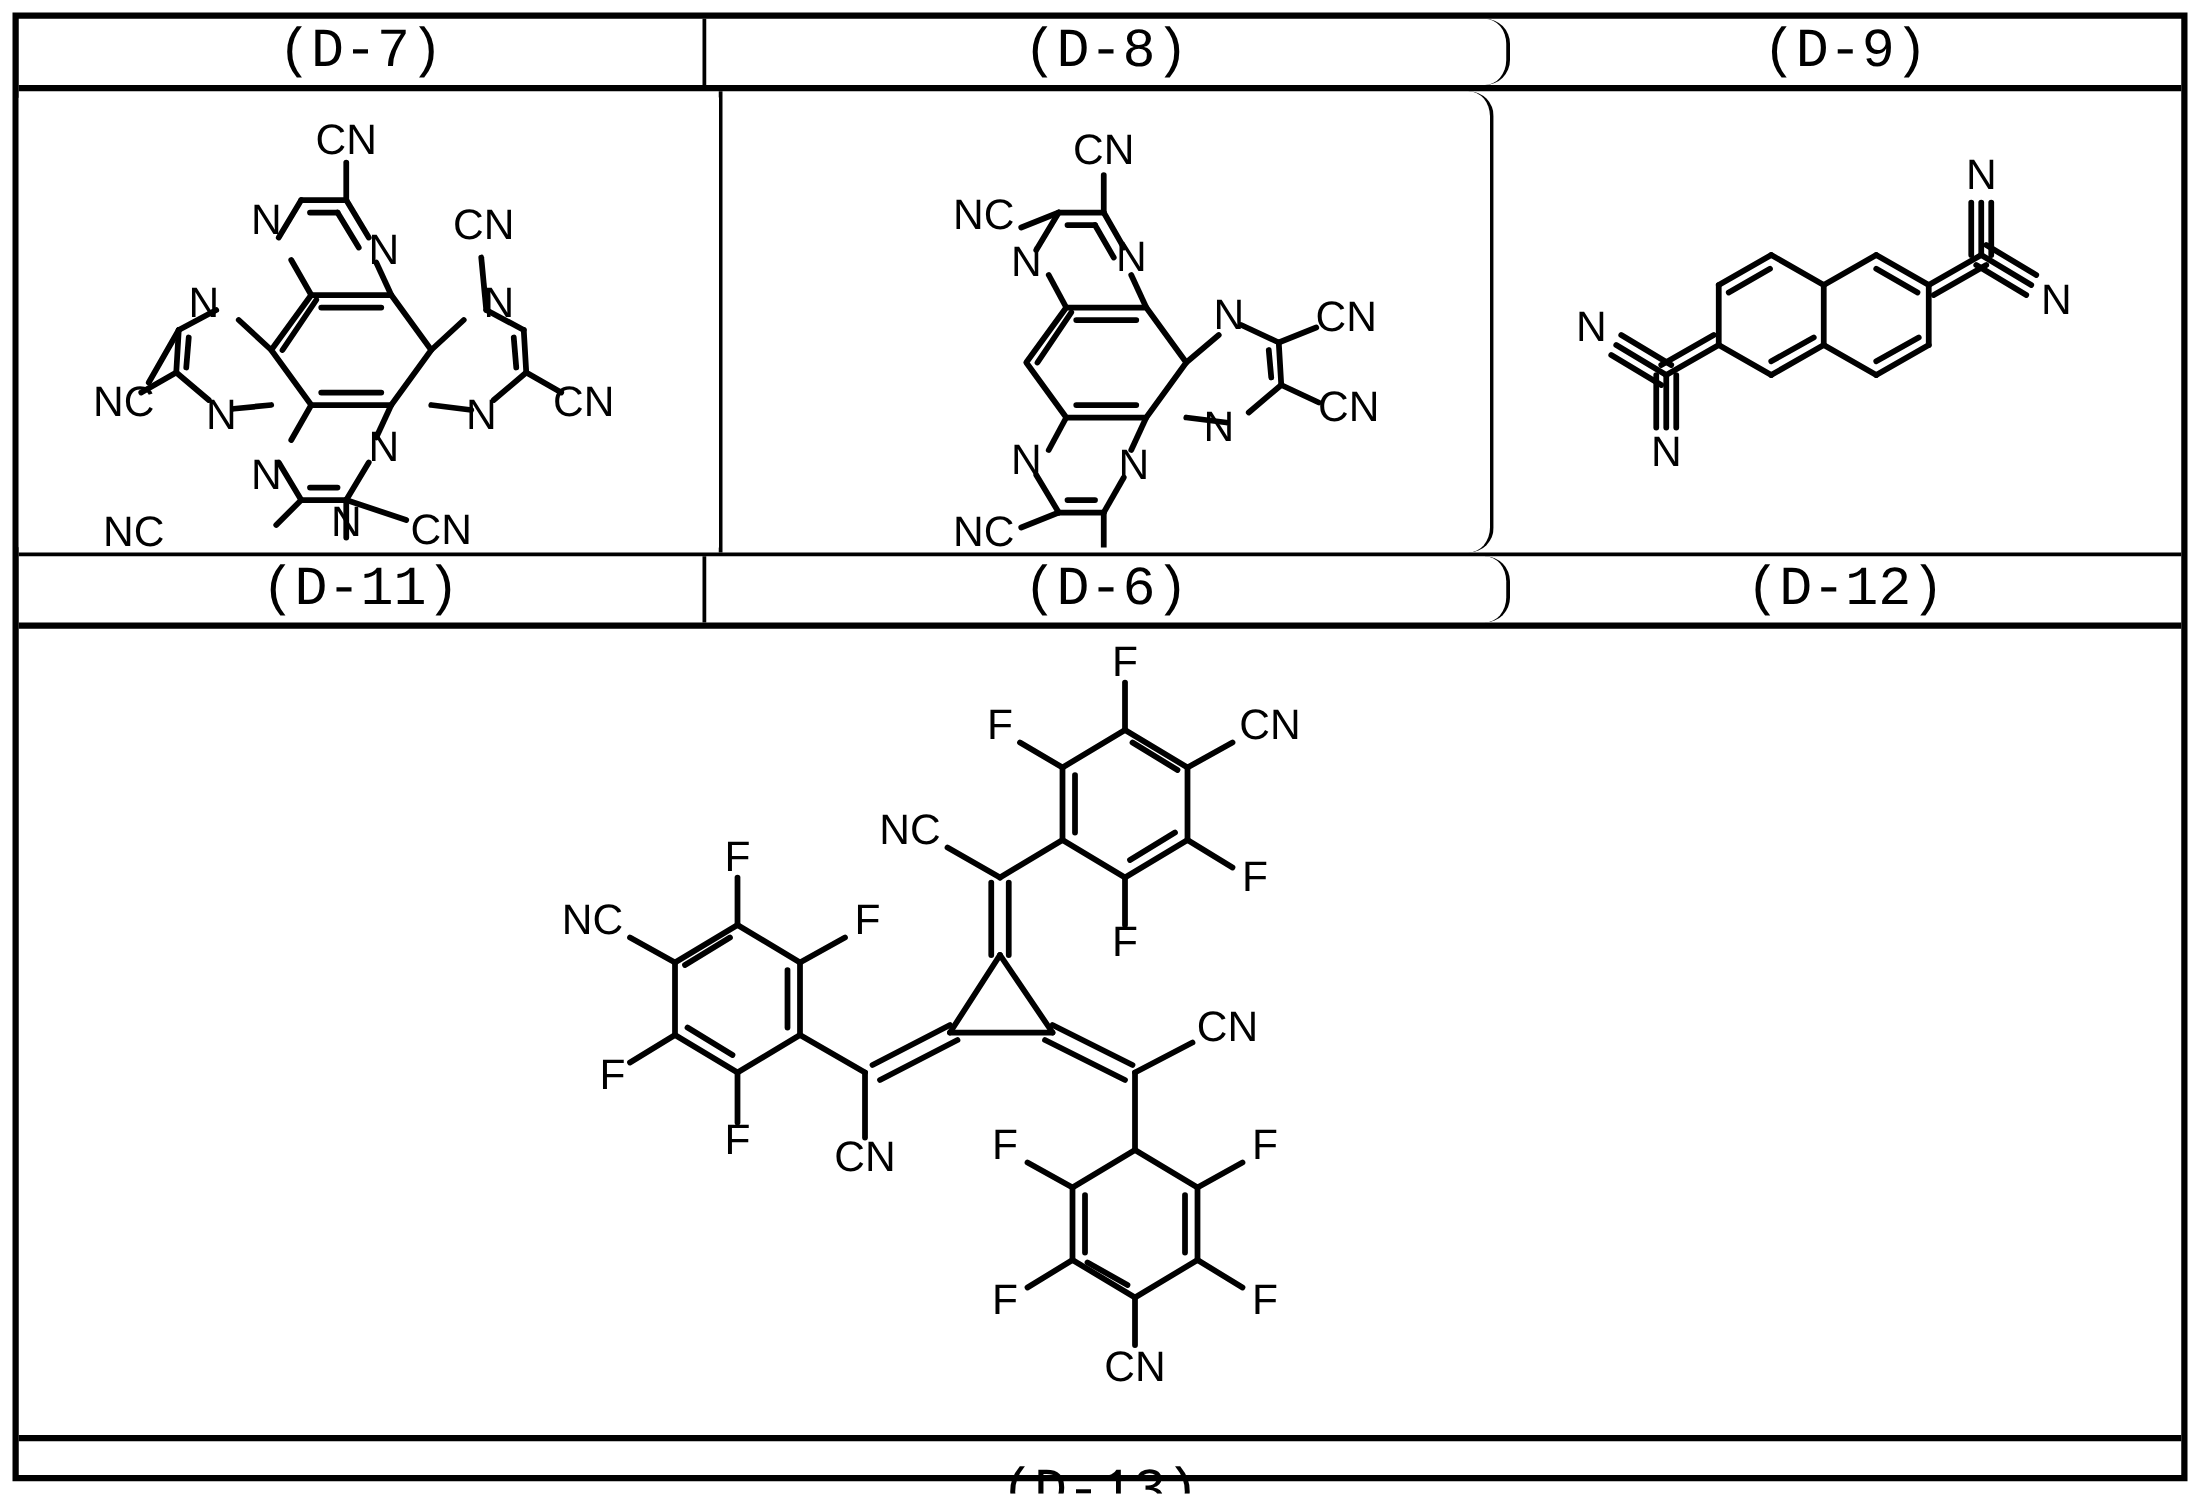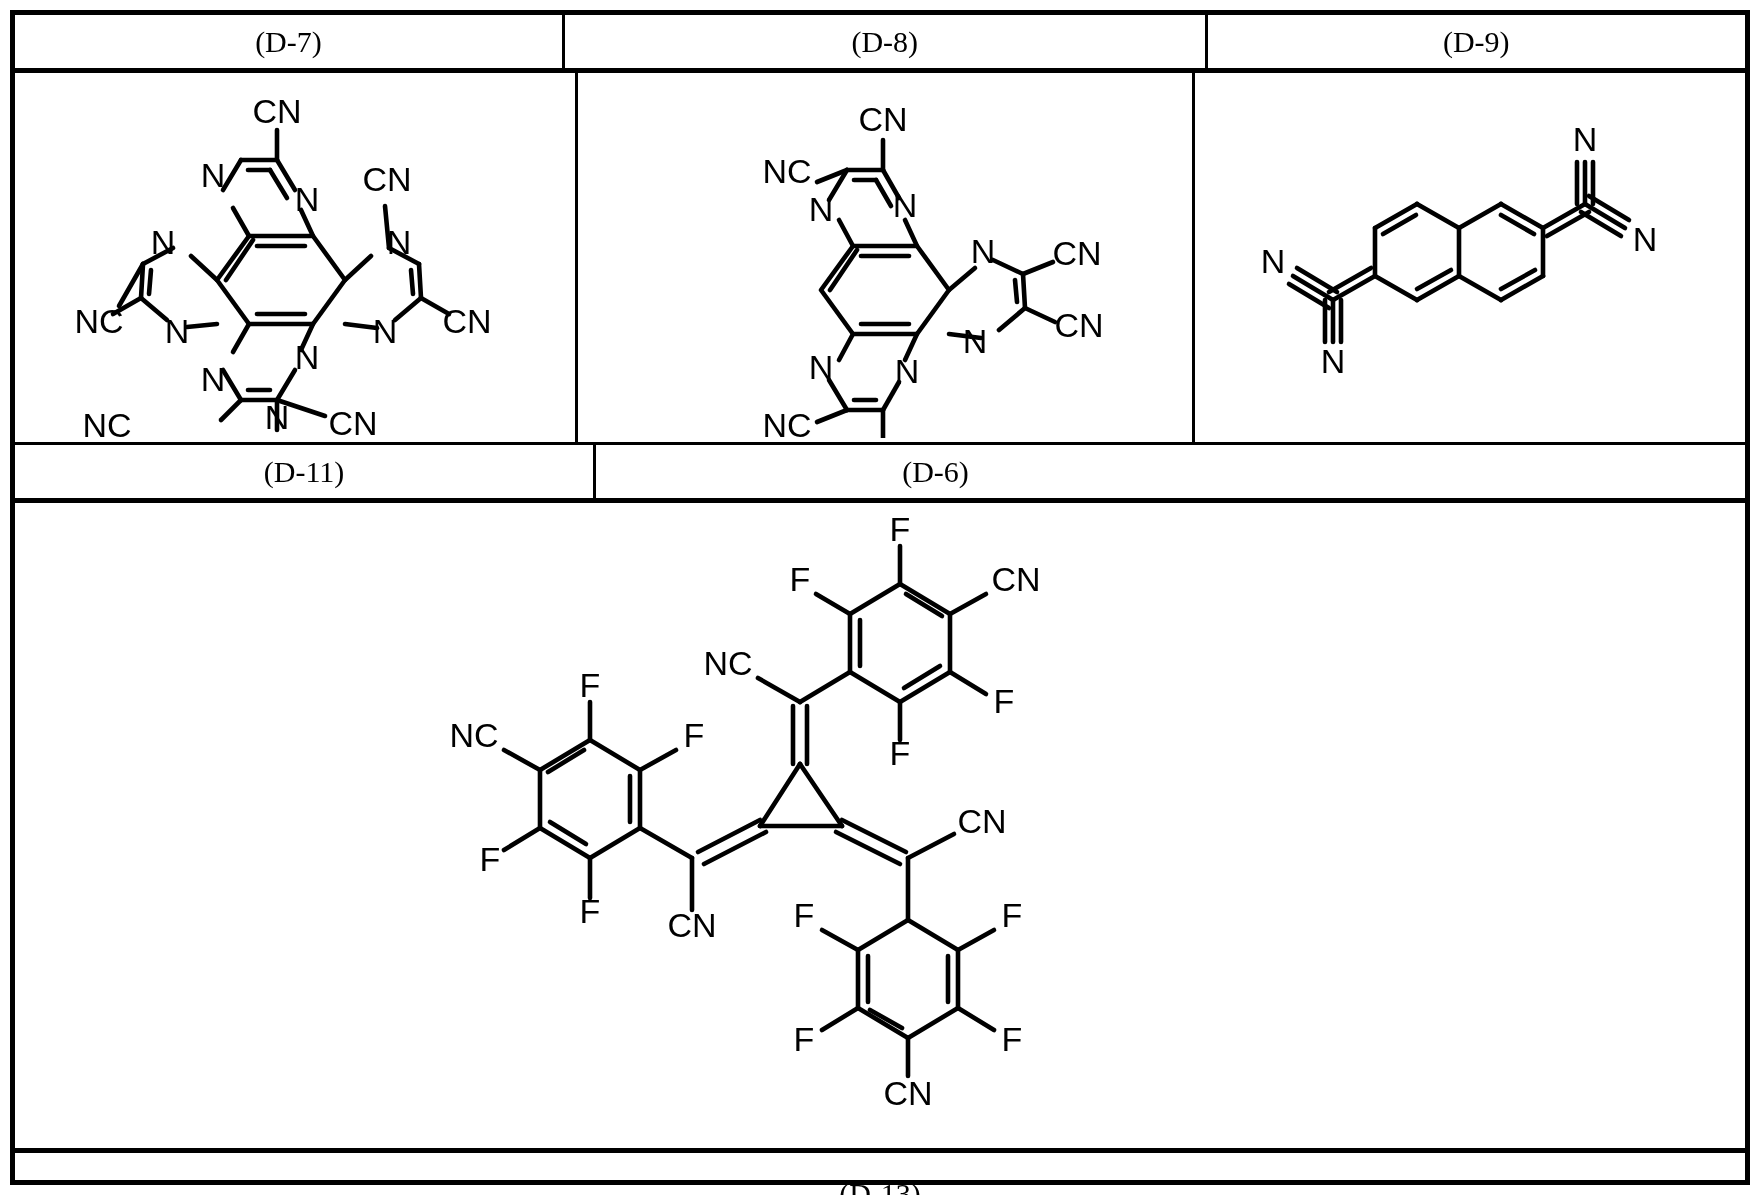--- a/index.html
+++ b/index.html
@@ -9,23 +9,23 @@
        border:5px solid #000;box-sizing:border-box;}
   .row{display:flex;width:100%;box-sizing:border-box;}
   .cell{box-sizing:border-box;position:relative;display:flex;align-items:center;justify-content:center;}
   .lblrow{height:58px;border-bottom:5px solid #000;}
   .lblrow .cell{border-right:3px solid #000;}
   .lblrow .cell:last-child{border-right:none;}
   .structrow{height:372px;border-bottom:3px solid #000;}
   .structrow .cell{border-right:3px solid #000;}
   .structrow .cell:last-child{border-right:none;}
   .c1{width:581px;}
-  .c2{width:679px;}
+  .c2{width:679px;border-radius:20px;}
   .c3{width:568px;}
-  .label{font-size:30px;line-height:1;letter-spacing:0px;font-family:Liberation Serif, serif;}
+  .label{font-size:44px;line-height:1;letter-spacing:0px;font-family:Liberation Mono, monospace;}
   .bigrow{height:650px;border-bottom:5px solid #000;}
   .bigcell{width:100%;}
   .lastlbl{height:82px;}
   .lastlbl .cell{width:100%;}
   svg{display:block;}
   svg text{font-family:"Liberation Sans",sans-serif;font-weight:400;}
 </style>
 </head>
 <body>
 
@@ -514,20 +514,23 @@
       </div>
     </div>
 
     <div class="row lblrow">
       <div class="cell c1">
         <span class="label">(D-11)</span>
       </div>
       <div class="cell c2">
         <span class="label">(D-6)</span>
       </div>
+      <div class="cell c3">
+        <span class="label">(D-12)</span>
+      </div>
     </div>
 
     <div class="row bigrow">
       <div class="cell bigcell">
         <svg width="1100" height="640" viewBox="0 0 1100 640">
           <g fill="none" stroke="#000" stroke-width="4.6" stroke-linecap="round" stroke-linejoin="round">
 
             <path d="M470,258 L430,320"></path>
             <path d="M430,320 L512,320"></path>
             <path d="M512,320 L470,258"></path>

